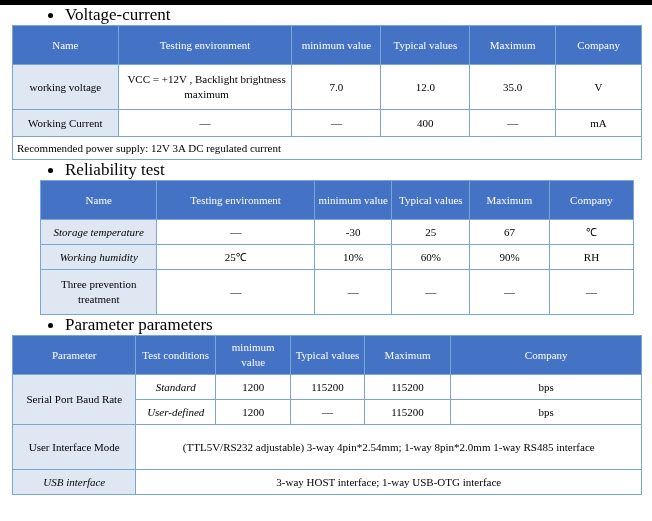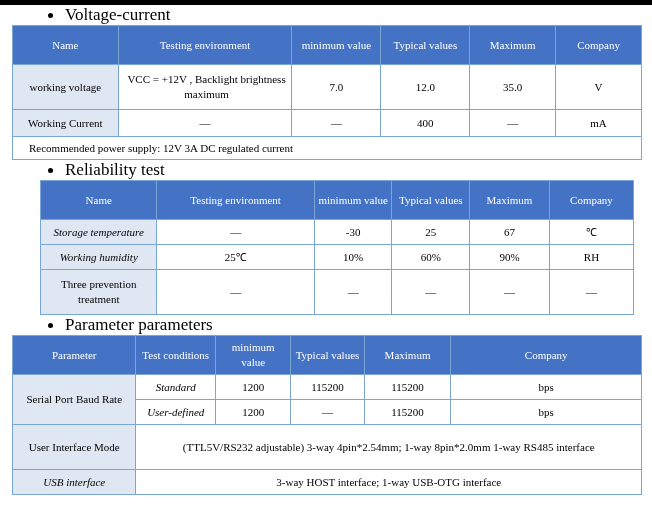--- a/index.html
+++ b/index.html
@@ -72,21 +72,21 @@
   }
   td.plain {
     background: #ffffff;
   }
   .left {
     text-align: center;
     padding-left: 6px;
   }
   .note-row td {
     text-align: left;
-    padding-left: 16px;
+    padding-left: 4px;
     background: #ffffff;
     height: 18px;
   }
   .h22 { height: 22px; margin-left: 44px; }
   .h20 { height: 20px; font-style: italic; }
   .h40 { height: 40px; }
   .tbl-wrap {
     padding: 0 2px 0 4px;
   }
   .tbl-wrap.indent {

